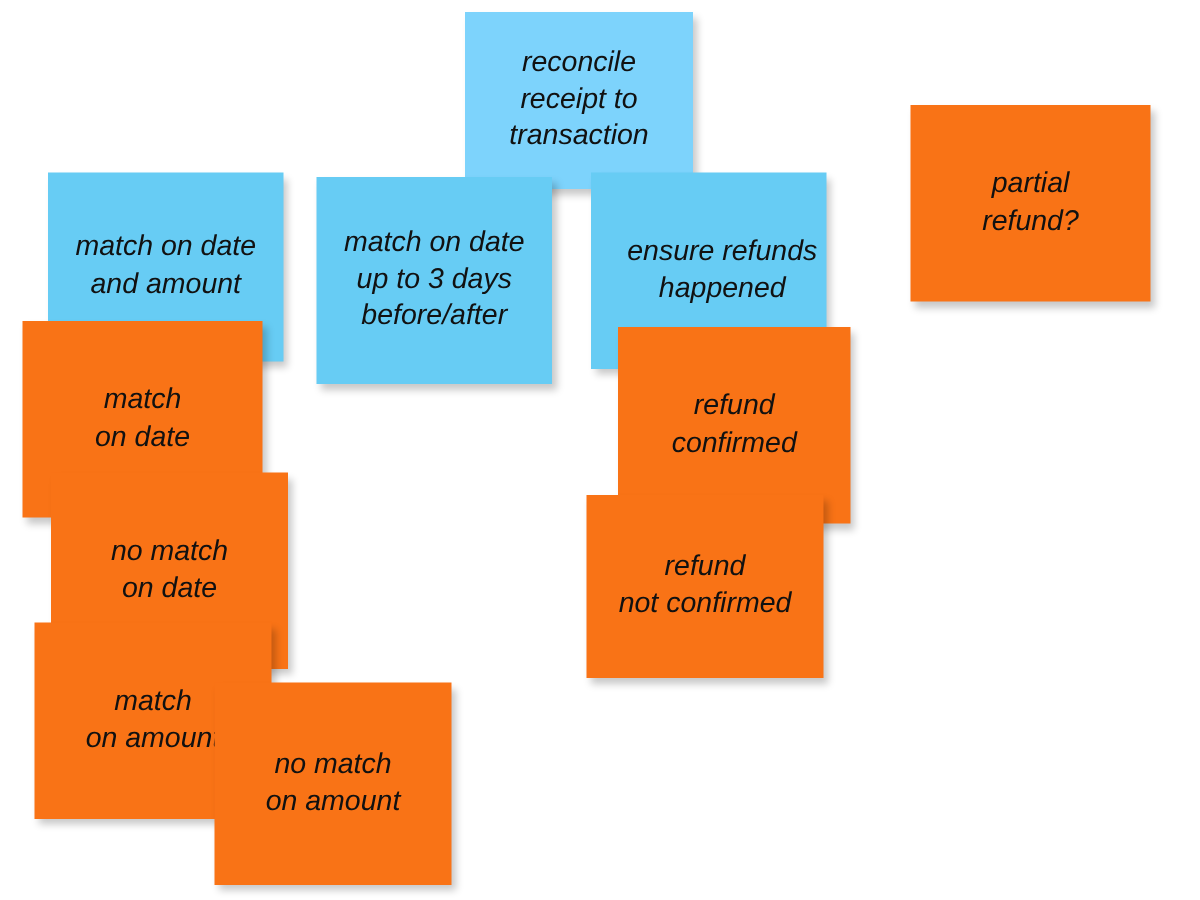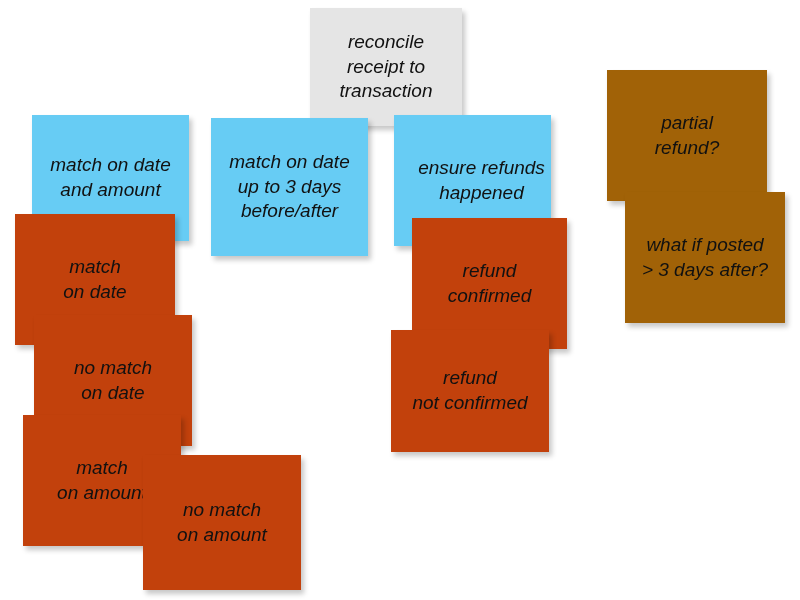--- a/index.html
+++ b/index.html
@@ -41,24 +41,24 @@
     line-height: 1.30;
     padding: 4px 6px;
     box-shadow: 3px 4px 5px rgba(0,0,0,0.22);
     overflow: hidden;
     white-space: pre-line;
   }
   .note-text {
     display: block;
     width: 100%;
   }
-  .yellow { background: #e5e5e5; }
+  .yellow { background: #7dd3fc; }
   .blue   { background: #67ccf4; }
-  .green  { background: #c2410c; }
-  .pink   { background: #a16207; }
+  .green  { background: #f97316; }
+  .pink   { background: #f97316; }
 </style>
 </head>
 <body>
 
 <div id="board">
 
 
   <div class="note yellow" style="left:310px; top:8px; width:152px; height:118px; font-size:19px;">
     <span class="note-text">reconcile
 receipt to
@@ -109,18 +109,14 @@
   <div class="note green" style="left:391px; top:330px; width:158px; height:122px; font-size:19px;">
     <span class="note-text">refund
 not confirmed</span>
   </div>
 
   <div class="note pink" style="left:607px; top:70px; width:160px; height:131px; font-size:19px;">
     <span class="note-text">partial
 refund?</span>
   </div>
 
-  <div class="note pink" style="left:625px; top:192px; width:160px; height:131px; font-size:19px;">
-    <span class="note-text">what if posted
-&gt; 3 days after?</span>
-  </div>
 
 </div>
 
 </body></html>

